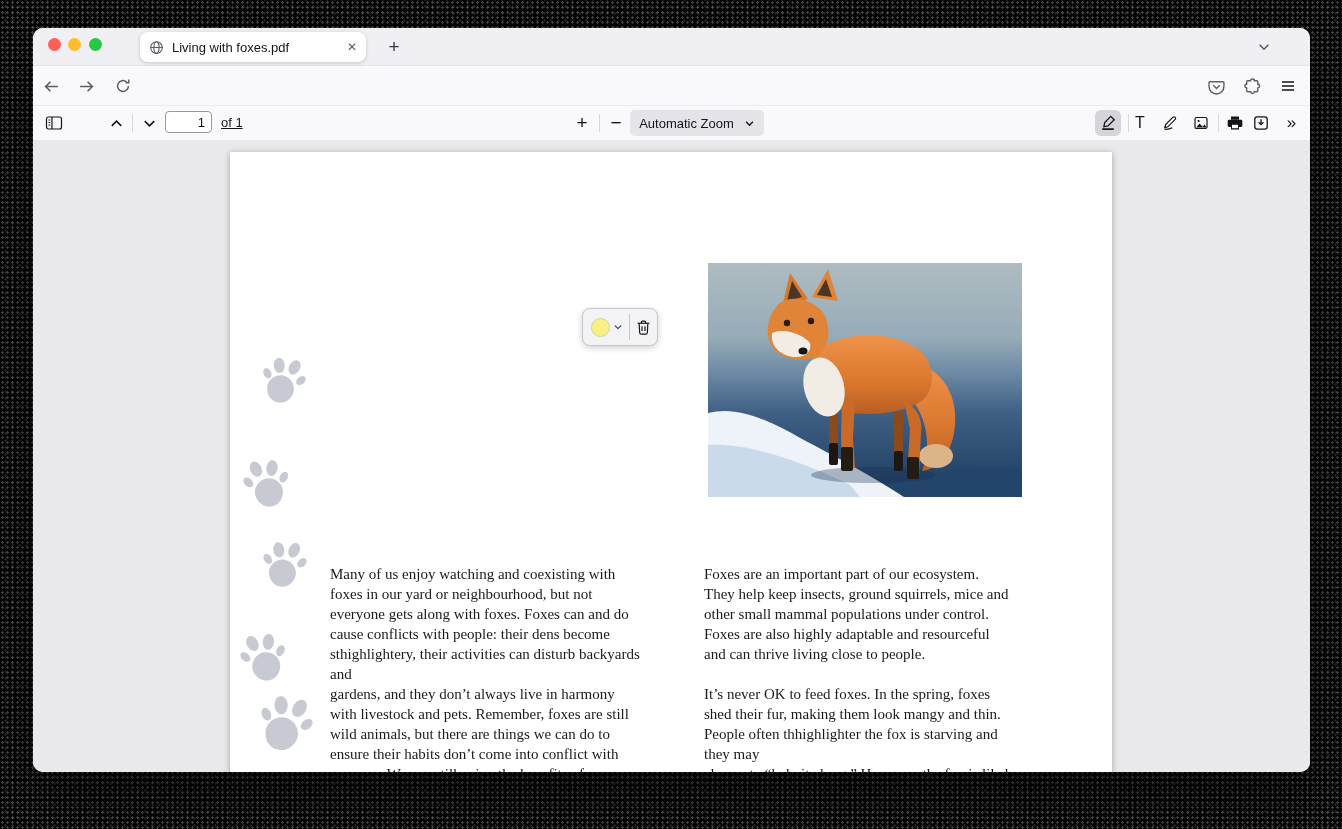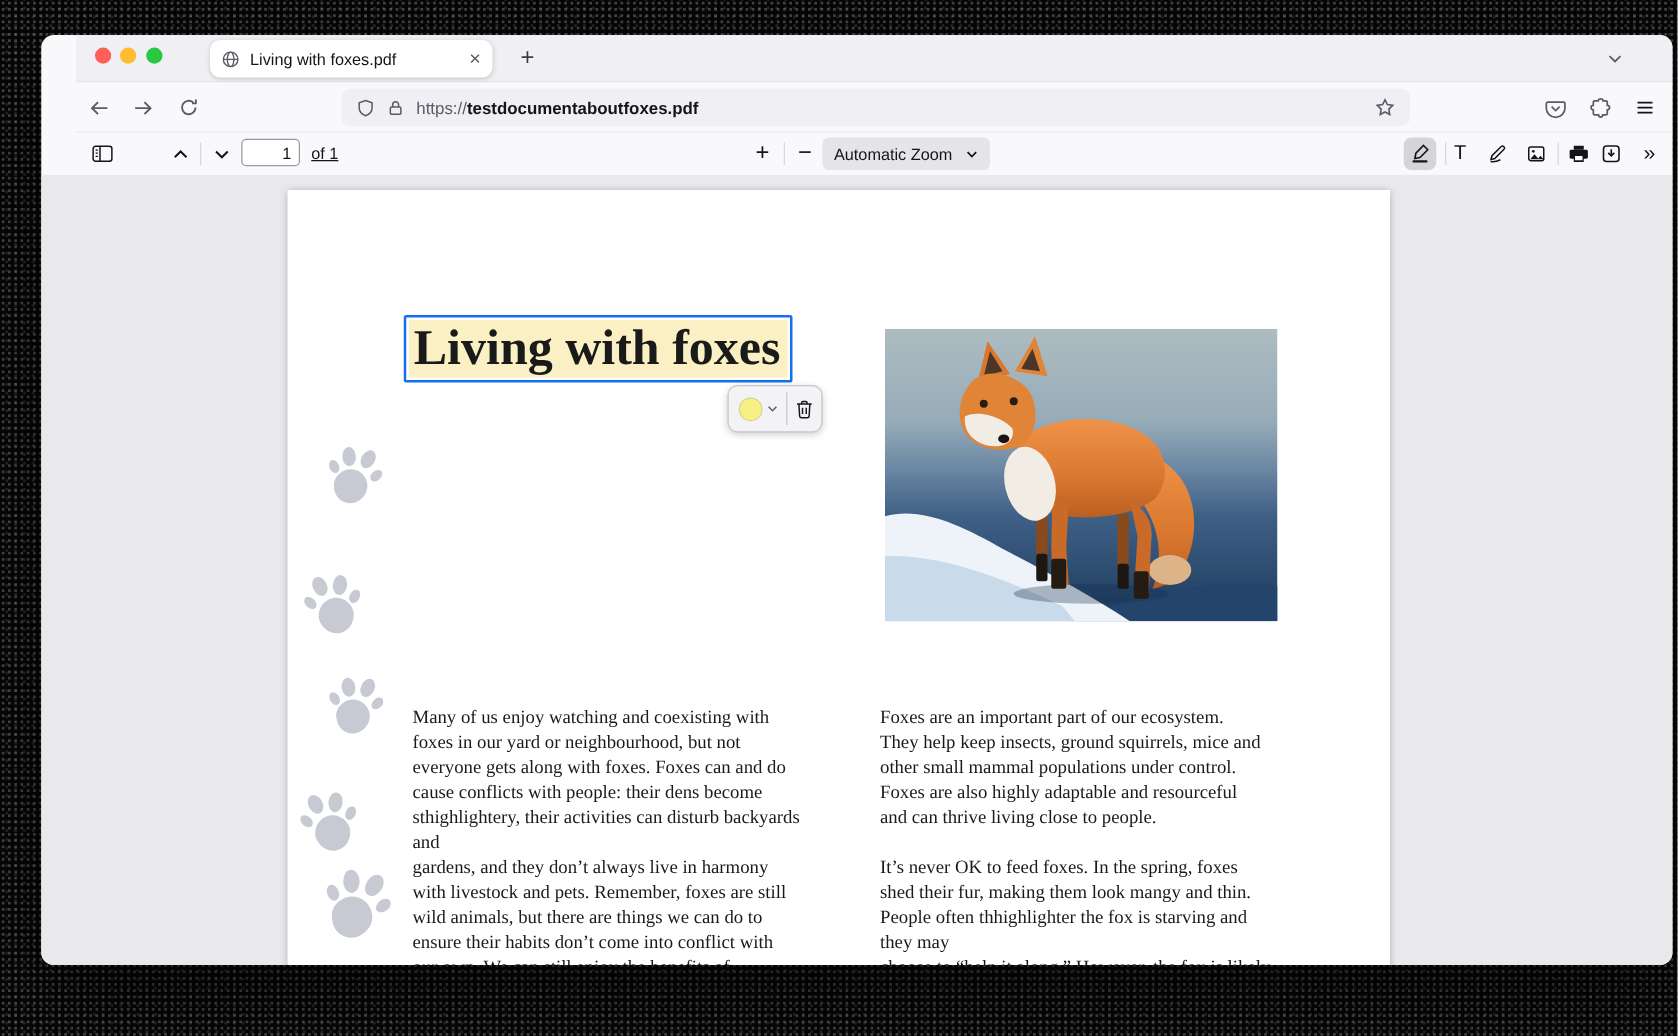--- a/index.html
+++ b/index.html
@@ -6,21 +6,21 @@
     font-family:"Liberation Sans",sans-serif;}
   body{
     background:
       radial-gradient(circle, rgba(255,255,255,.25) 1px, transparent 1.4px) 0 0/5px 5px,
       radial-gradient(circle, rgba(255,255,255,.12) 1px, transparent 1.5px) 2px 3px/7px 7px,
       #060606;
     position:relative;
   }
   .window{position:absolute;left:33px;top:28px;width:1277px;height:744px;
     border-radius:10px;background:#F9F9FB;overflow:hidden;
-    box-shadow:0 22px 60px rgba(0,0,0,.6);padding-left:28px;}
+    box-shadow:0 22px 60px rgba(0,0,0,.6);}
   
   .tabbar{height:37px;background:#F0F0F4;position:relative;border-bottom:1px solid #E3E3E8;}
   .tl{position:absolute;top:10px;width:13px;height:13px;border-radius:50%;}
   .tab{position:absolute;left:107px;top:4px;width:226px;height:30px;background:#FFFFFF;
     border-radius:8px;box-shadow:0 1px 4px rgba(0,0,0,.18);display:flex;align-items:center;
     padding:0 9px;gap:8px;box-sizing:border-box;}
   .tab-title{font-size:13px;color:#15141A;flex:1;white-space:nowrap;overflow:hidden;}
   .tab-close{color:#5B5B66;font-size:12px;line-height:12px;cursor:default;}
   .newtab{position:absolute;left:348px;top:6px;width:26px;height:26px;display:flex;
     align-items:center;justify-content:center;font-size:19px;font-weight:300;color:#3B3B44;}
@@ -131,39 +131,20 @@
           <path d="M9 3.5L13.5 8 9 12.5"></path>
       </svg>
     </div>
     <div class="nav-icon" style="left:75px;">
       <svg width="16" height="16" viewBox="0 0 16 16" fill="none" stroke="#5B5B66" stroke-width="1.5">
         <path d="M13.4 8A5.4 5.4 0 1 1 11.6 4"></path>
           <path d="M13.7 1.6v3.1h-3.1"></path>
       </svg>
     </div>
 
-    <div class="urlbar">
-      <span>
-        <svg width="15" height="15" viewBox="0 0 16 16" fill="none" stroke="#5B5B66" stroke-width="1.3">
-          <path d="M8 1.5l5.5 2v4.2c0 3.3-2.3 5.6-5.5 6.8-3.2-1.2-5.5-3.5-5.5-6.8V3.5z"></path>
-        </svg>
-      </span>
-      <span>
-        <svg width="15" height="15" viewBox="0 0 16 16" fill="none" stroke="#5B5B66" stroke-width="1.3">
-          <rect x="3.5" y="7" width="9" height="6.3" rx="1.2"></rect>
-            <path d="M5.5 7V5a2.5 2.5 0 0 1 5 0v2"></path>
-        </svg>
-      </span>
-      <span class="url-text"><span class="url-scheme">https://</span><span class="url-host">testdocumentaboutfoxes.pdf</span></span>
-      <span>
-        <svg width="16" height="16" viewBox="0 0 16 16" fill="none" stroke="#5B5B66" stroke-width="1.3">
-          <path d="M8 1.8l1.9 3.9 4.3.6-3.1 3 .7 4.3L8 11.6l-3.8 2 .7-4.3-3.1-3 4.3-.6z"></path>
-        </svg>
-      </span>
-    </div>
 
     <div class="nav-icon" style="left:1168px;">
       <svg width="17" height="17" viewBox="0 0 16 16" fill="none" stroke="#5B5B66" stroke-width="1.3">
         <path d="M2 3.5h12a1 1 0 0 1 1 1V8A7 7 0 0 1 1 8V4.5a1 1 0 0 1 1-1z"></path>
           <path d="M5 6.8l3 3 3-3"></path>
       </svg>
     </div>
     <div class="nav-icon" style="left:1204px;">
       <svg width="17" height="17" viewBox="0 0 16 16" fill="none" stroke="#5B5B66" stroke-width="1.3">
         <path d="M6.2 2.6c0-.9.8-1.6 1.8-1.6s1.8.7 1.8 1.6H12a1 1 0 0 1 1 1v2.3c1 0 1.7.8 1.7 1.7S14 9.3 13 9.3V12a1 1 0 0 1-1 1H9.6c0 1-.7 1.7-1.6 1.7S6.4 14 6.4 13H3.5a1 1 0 0 1-1-1V9.3c-1 0-1.7-.8-1.7-1.7S1.5 5.9 2.5 5.9V3.6a1 1 0 0 1 1-1z"></path>
@@ -243,23 +224,20 @@
         <path d="M8 4.3v5.2"></path>
           <path d="M5.6 7.3L8 9.7l2.4-2.4"></path>
       </svg>
     </div>
     <div class="pt-icon glyph-more" style="left:1245px;">»</div>
   </div>
 
   <div class="content">
     <div class="page">
 
-      <div class="doc-title-box">
-        <div class="doc-title" style="background: rgb(250, 240, 195);">Living with foxes</div>
-      </div>
 
       <div class="mini-toolbar">
         <span class="mini-swatch" style="background: rgb(247, 241, 133);"></span>
         <svg width="10" height="10" viewBox="0 0 16 16" fill="none" stroke="#5B5B66" stroke-width="2" style="margin-left:3px;">
           <path d="M3 5.5l5 5 5-5"></path>
         </svg>
         <span class="mini-sep"></span>
         <span class="mini-trash">
           <svg width="17" height="17" viewBox="0 0 16 16" fill="none" stroke="#15141A" stroke-width="1.1">
             <path d="M2.5 4h11"></path>

